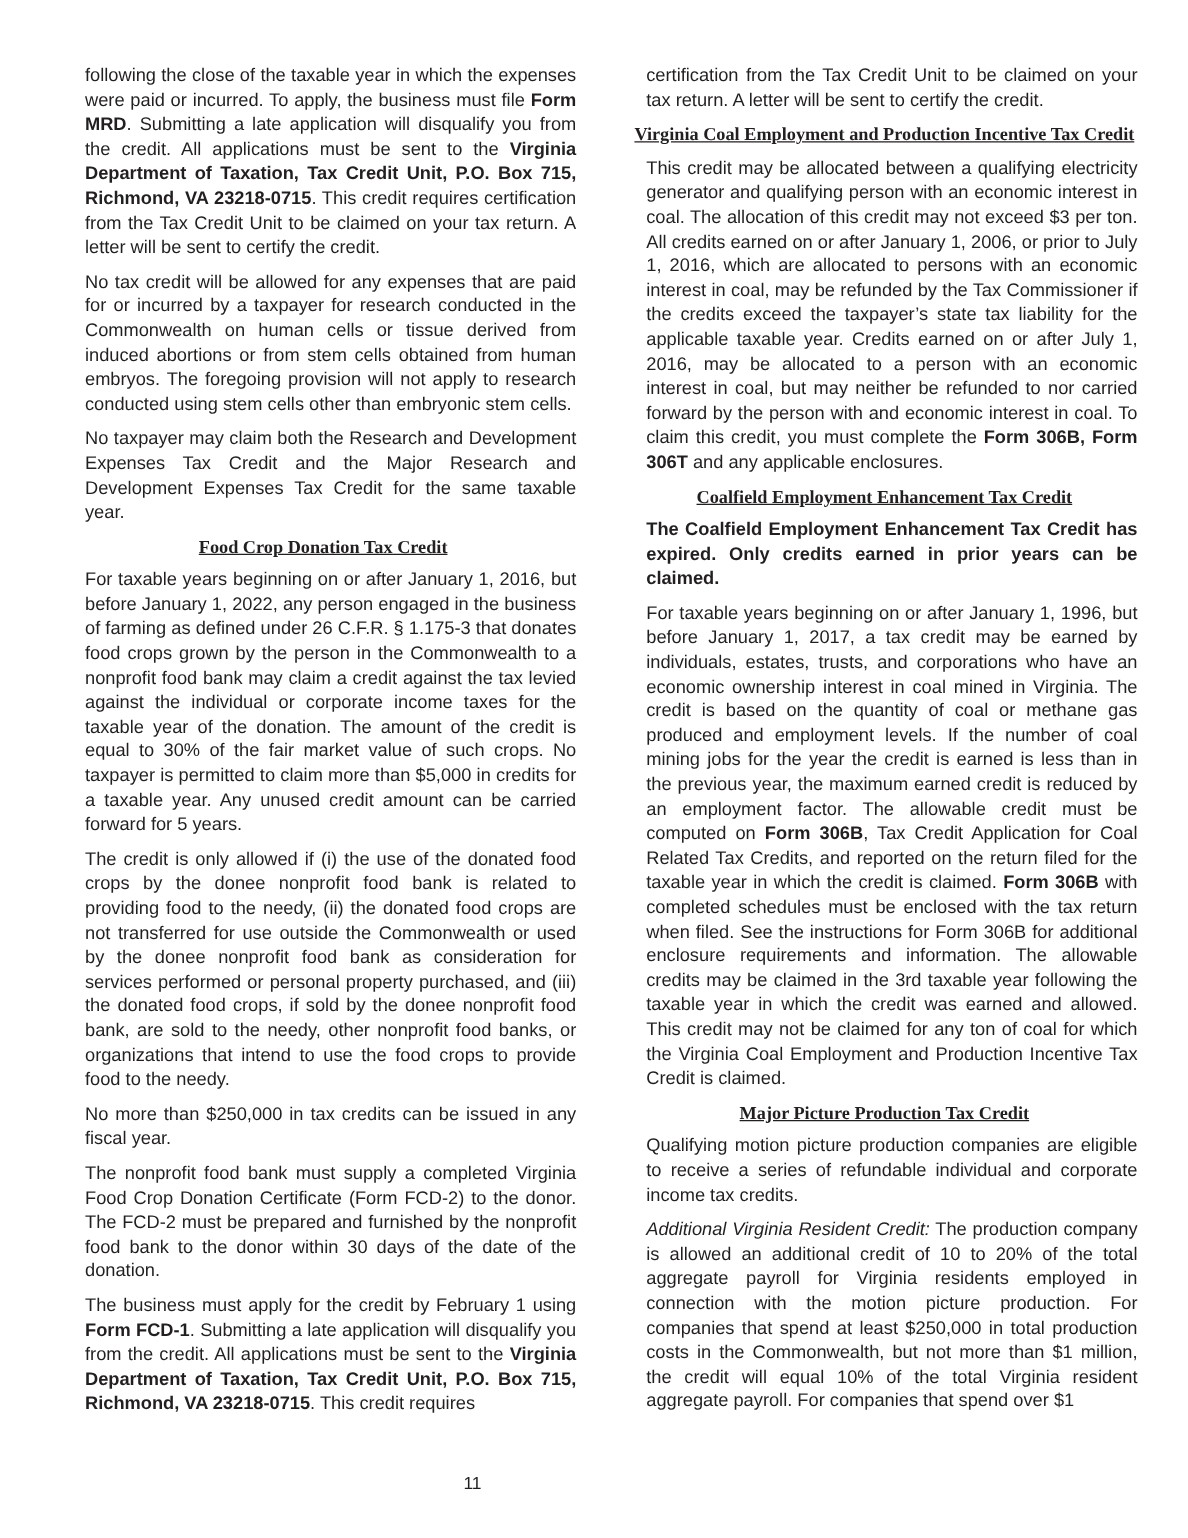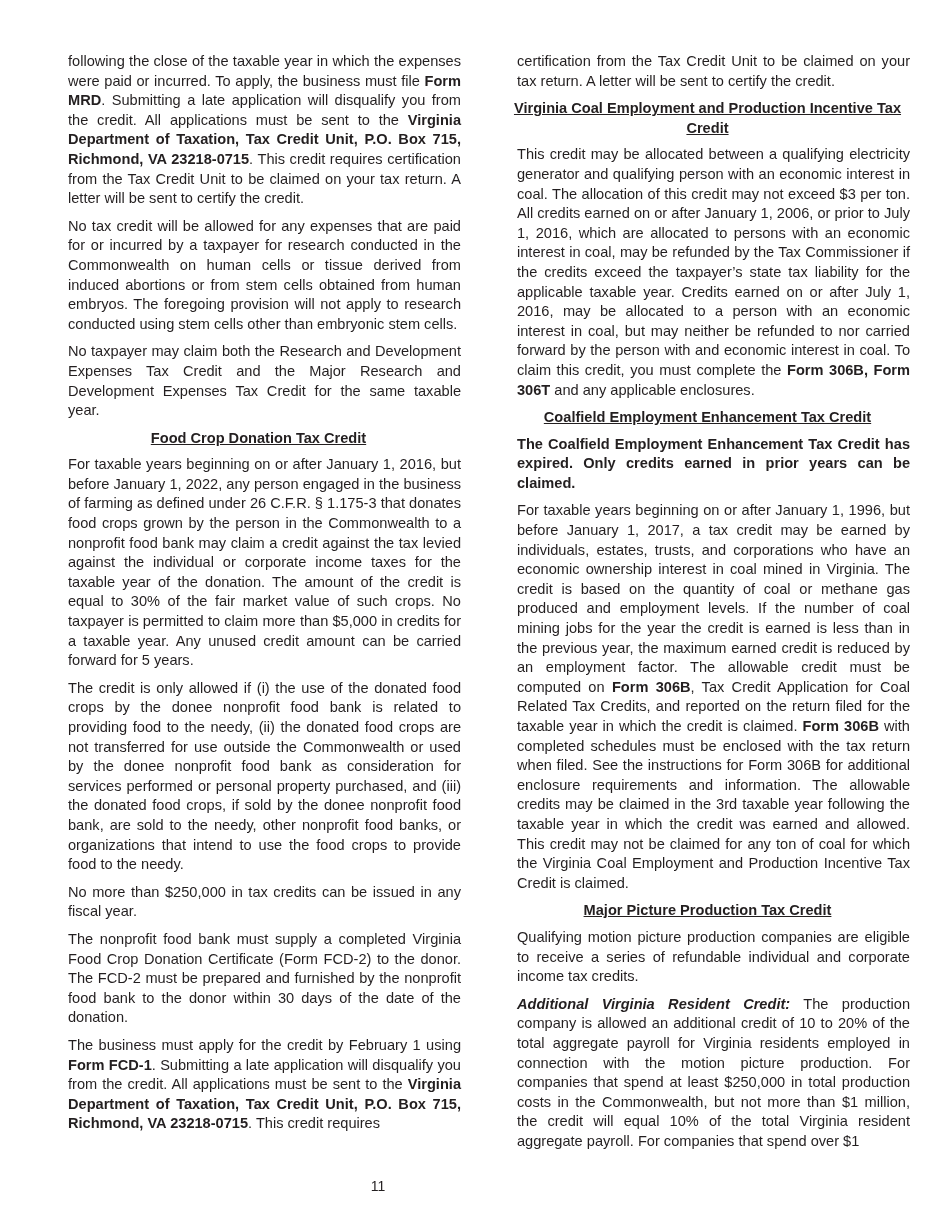--- a/index.html
+++ b/index.html
@@ -10,25 +10,25 @@
     .page { position: absolute; left: 56px; top: 52px; width: 839px; }
     .col { position: absolute; top: 0; width: 405px; }
     .col-left { left: 0; }
     .col-right { left: 449px; }
     p {
       margin: 0 0 8px 12px; font-size: 14.6px; line-height: 19.6px;
       text-align: justify; hyphens: none;
     }
     h3 {
       margin: 0 0 7px 0; font-size: 14.6px; line-height: 19.6px;
-      font-weight: bold; text-align: center; text-decoration: underline;
+      font-weight: bold; text-align: center; text-decoration: underline; font-family: Liberation Serif, serif;
     }
     h3.gap { margin-top: 4px; }
     b { font-weight: bold; }
-    i { font-style: italic; font-weight: bold; }
+    i { font-style: italic; }
     .page-num {
       position: absolute; left: 0; width: 756px; top: 1178px;
       text-align: center; font-size: 14px;
     }
   </style>
 </head>
 <body>
 
 <div class="page">
 

